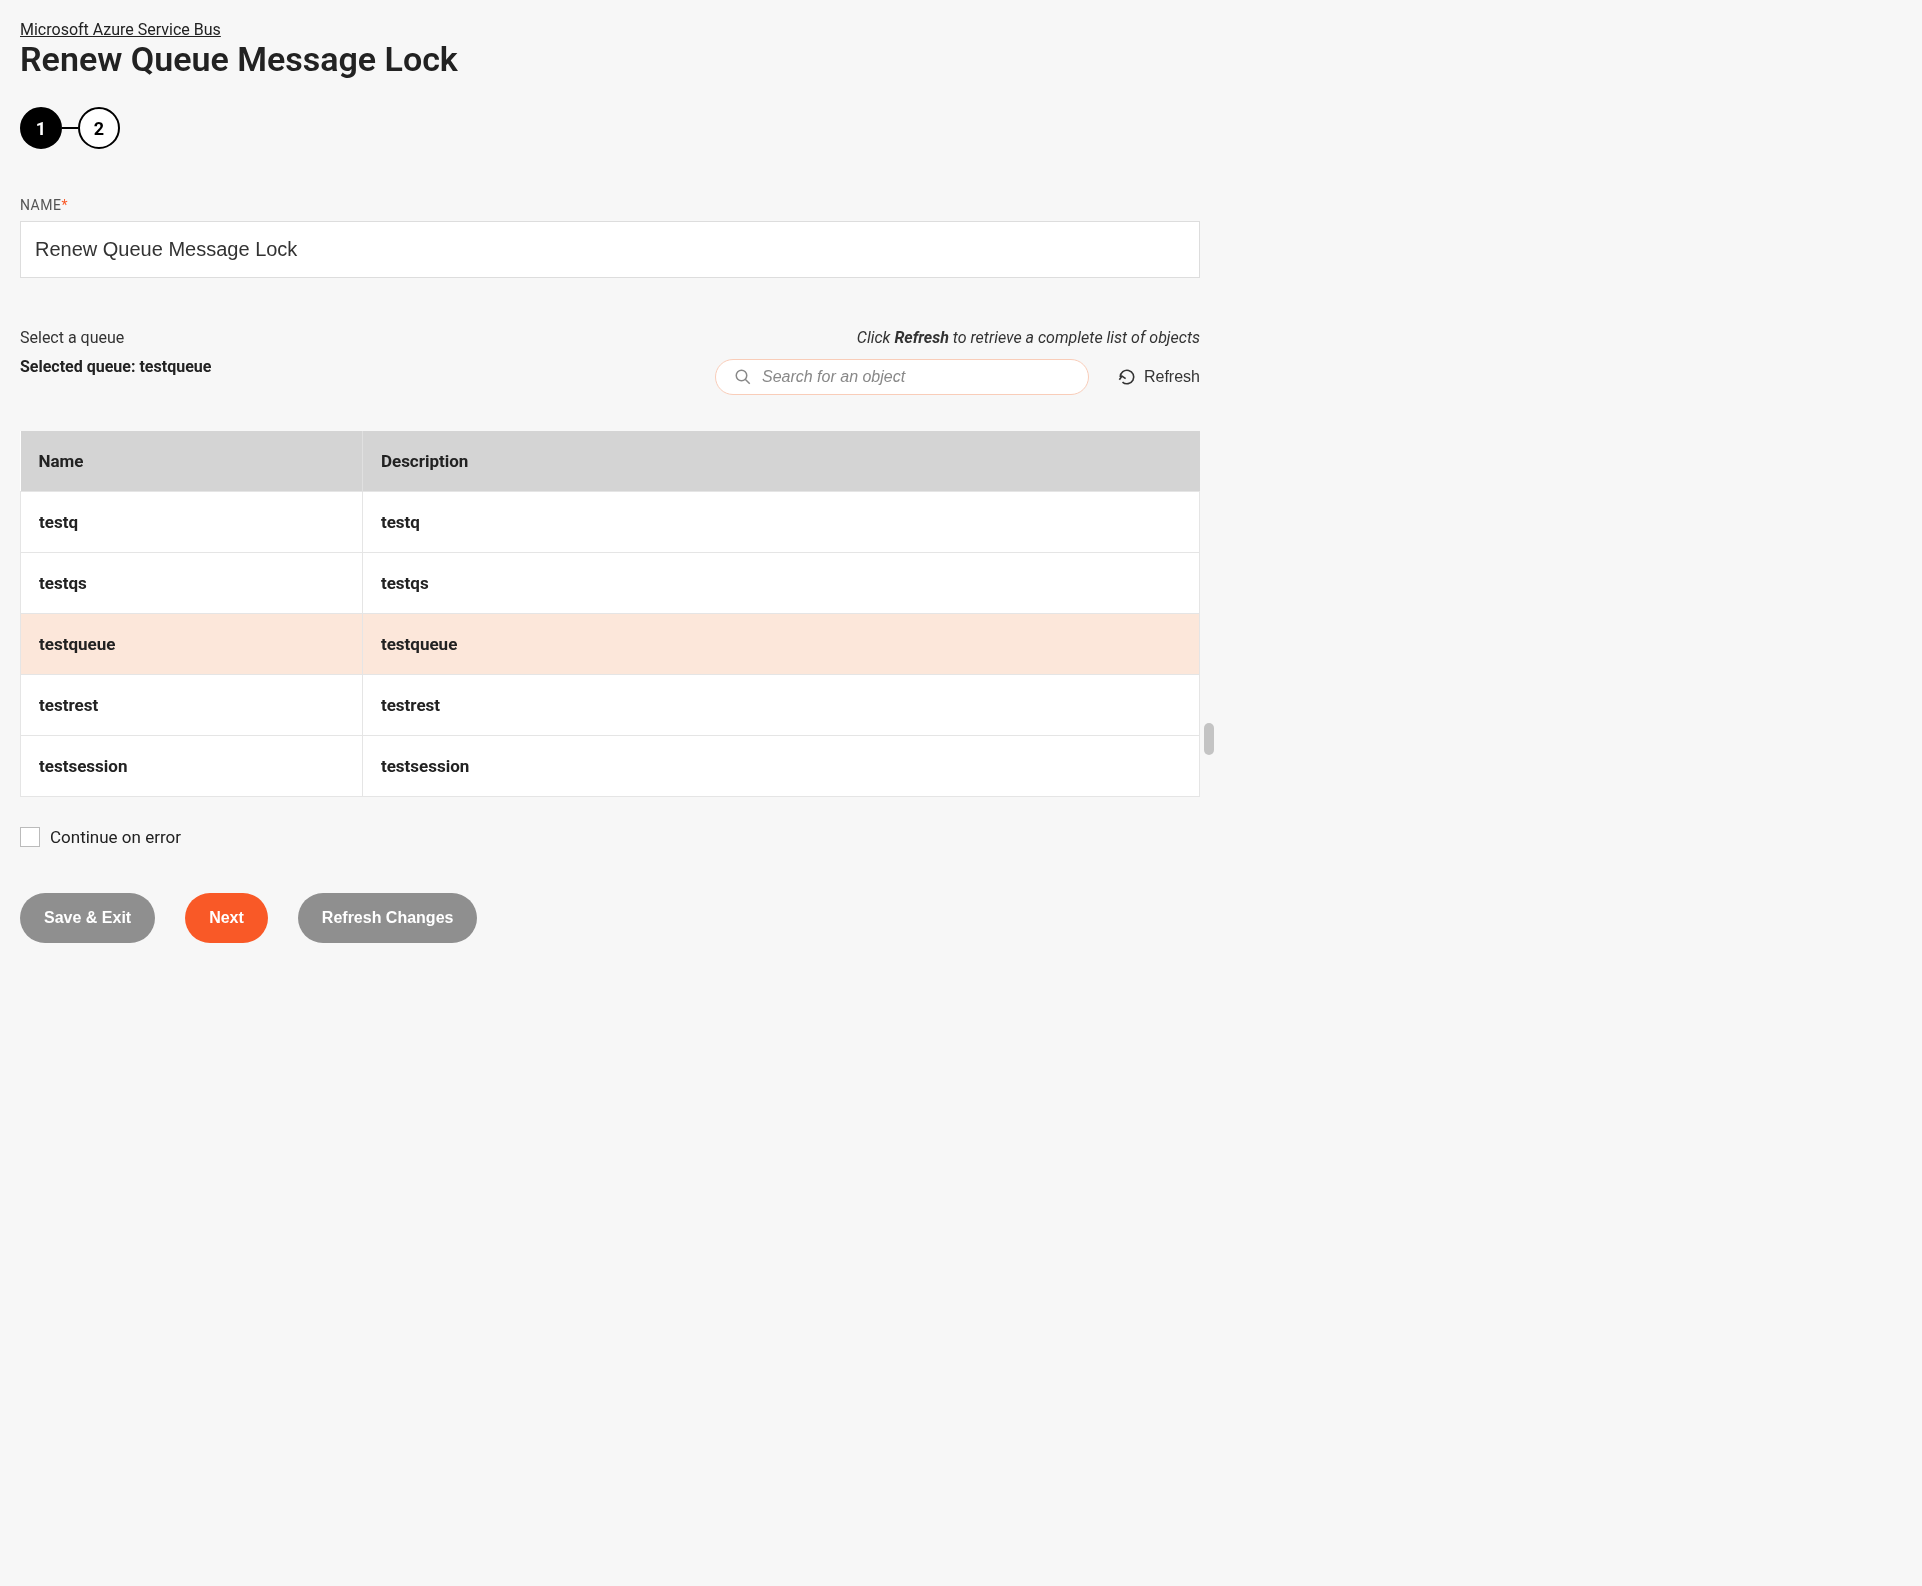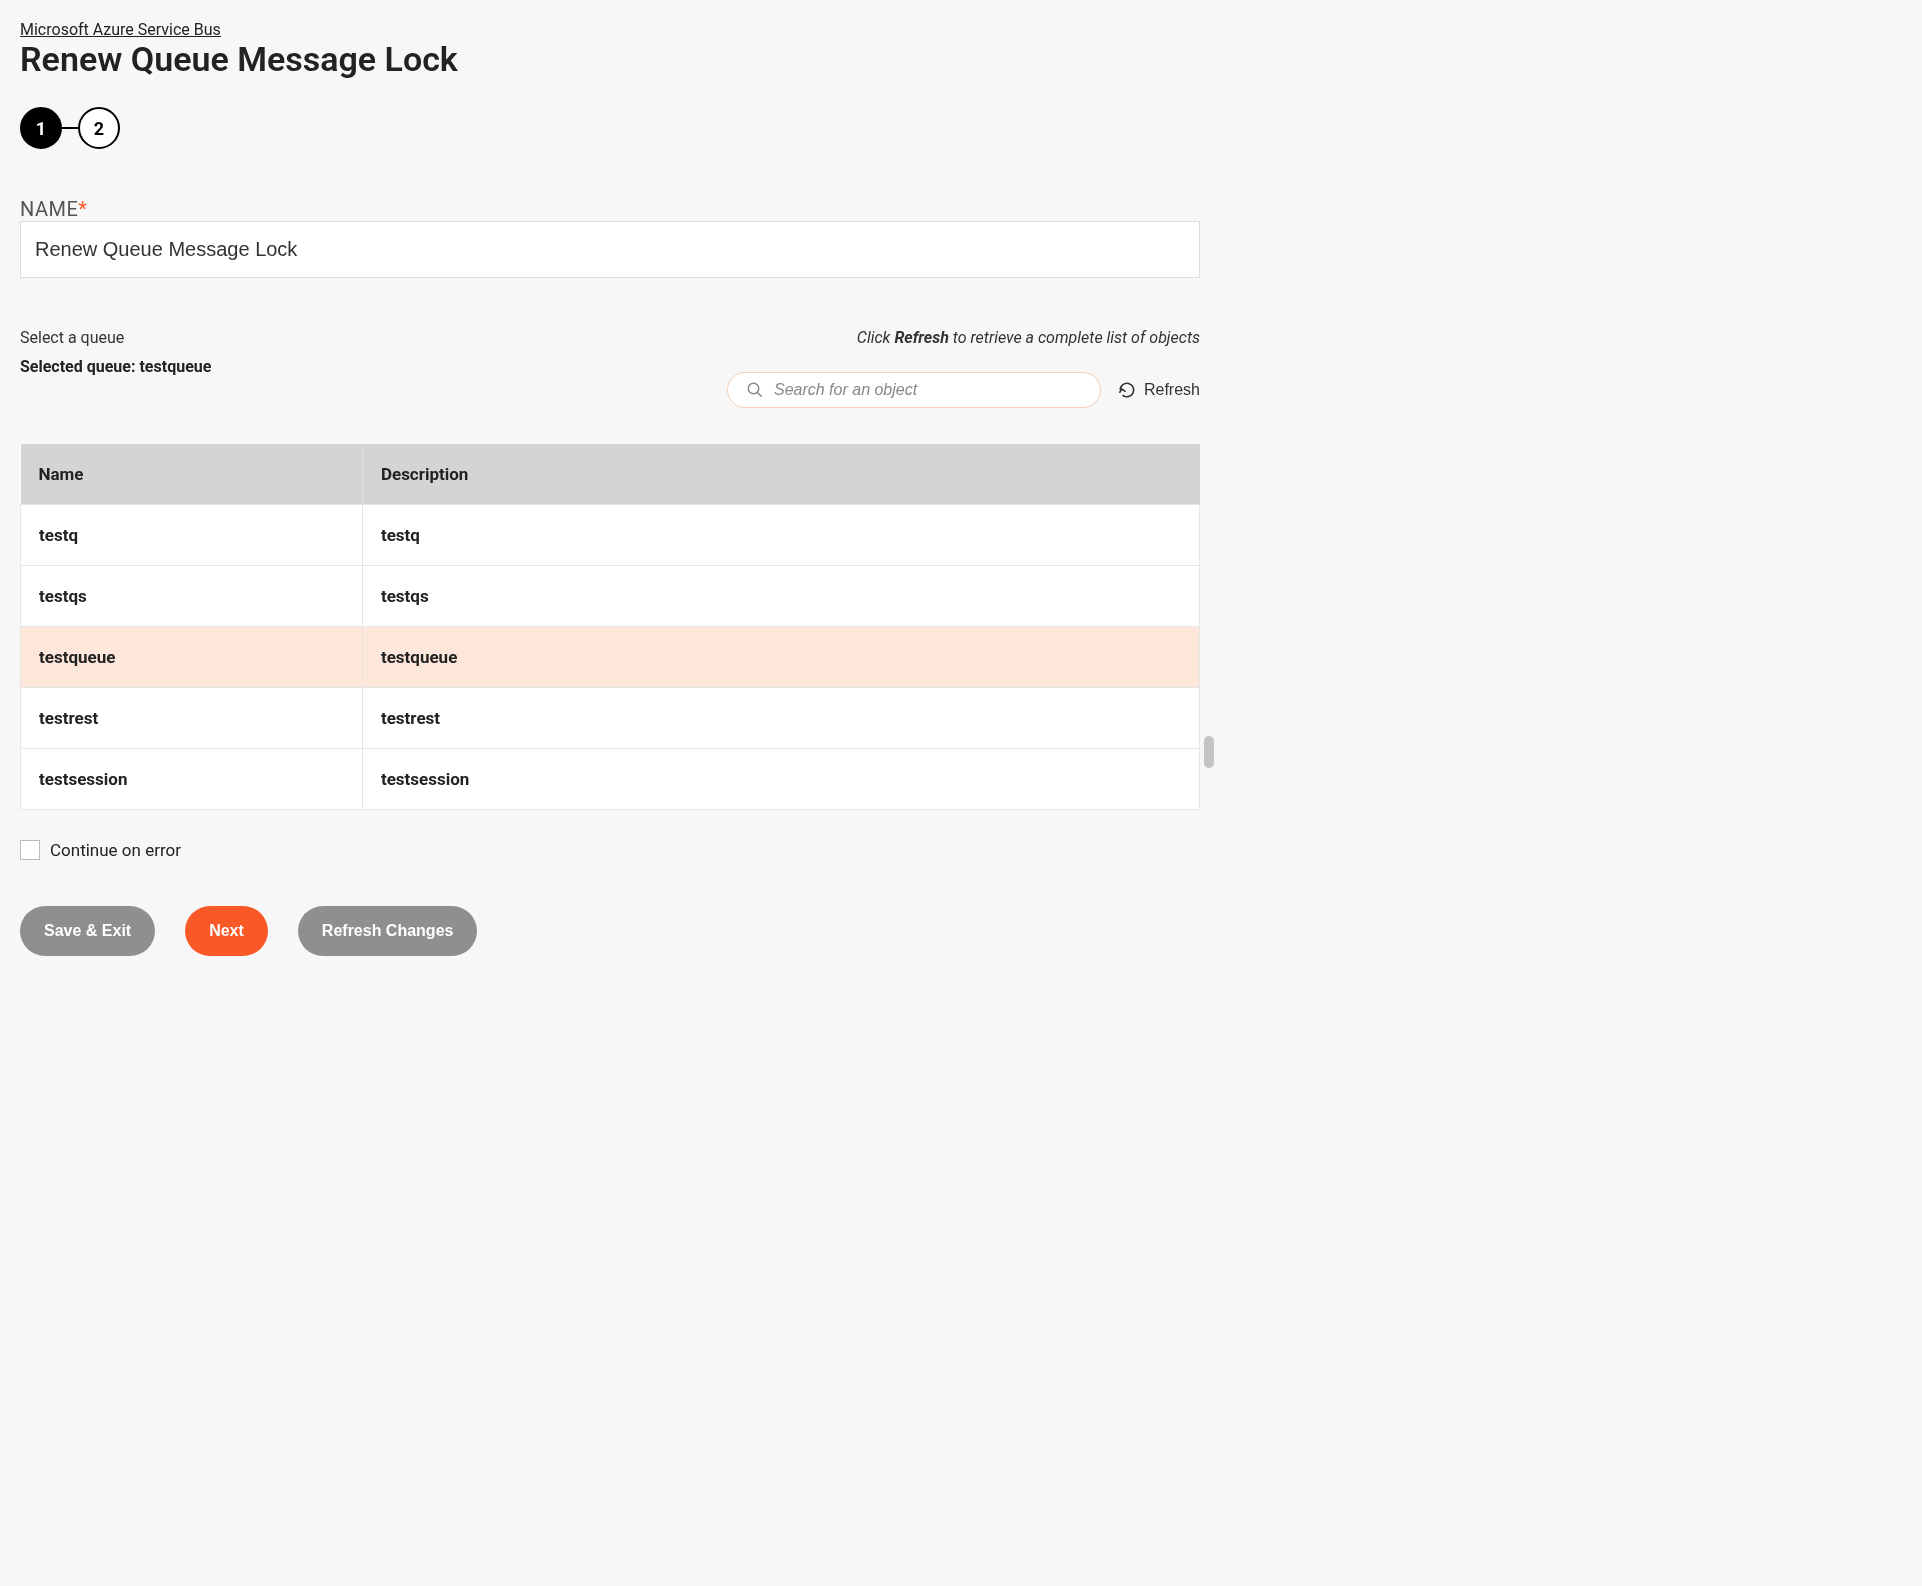--- a/index.html
+++ b/index.html
@@ -49,24 +49,24 @@
   .step-circle.active {
     background: #000;
     color: #fff;
   }
   .step-connector {
     width: 16px;
     height: 2px;
     background: #000;
   }
   .field-label {
-    font-size: 20px;
+    font-size: 14px;
     letter-spacing: 0.5px;
     color: #555;
-    margin-bottom: 0;
+    margin-bottom: 8px;
     display: block;
   }
   .required {
     color: #f95927;
   }
   .text-input {
     width: 100%;
     font-size: 20px;
     padding: 16px 14px;
     border: 1px solid #ddd;
@@ -100,22 +100,22 @@
   .selected-queue {
     font-weight: 700;
     font-size: 16px;
     color: #222;
     margin-top: 8px;
   }
   .search-row {
     display: flex;
     justify-content: flex-end;
     align-items: center;
-    gap: 17px;
-    margin-top: 25px;
+    gap: 29px;
+    margin-top: 12px;
     margin-bottom: 22px;
   }
   .search-wrap {
     display: flex;
     align-items: center;
     background: #fff;
     border: 1px solid #f9cdb9;
     border-radius: 999px;
     padding: 8px 18px;
     width: 374px;

